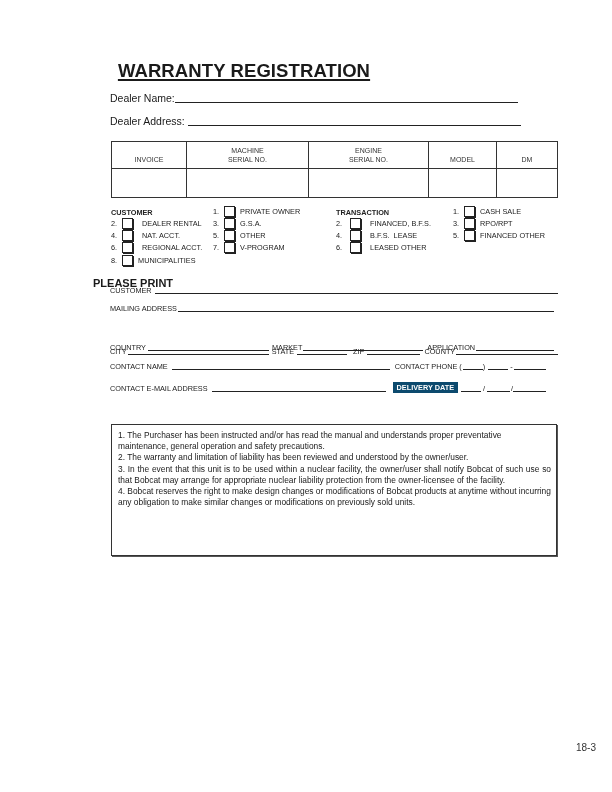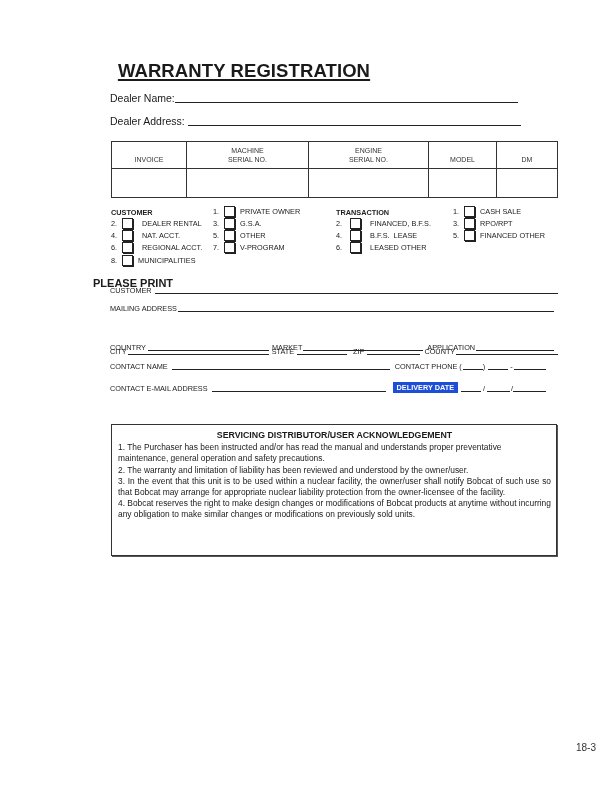--- a/index.html
+++ b/index.html
@@ -18,21 +18,21 @@
   table.grid tr.head td { height: 22px; line-height: 9px; }
   table.grid tr.body td { height: 24px; }
   .sec { position: absolute; font-size: 7.3px; color: #222; }
   .sec .hd { font-weight: bold; }
   .opt { position: absolute; display: flex; align-items: center; white-space: nowrap; }
   .opt .num { display: inline-block; }
   .cb { display: inline-block; width: 9px; height: 9px; border: 1px solid #222;
         box-shadow: 1px 1px 0 #222; margin: 0 5px 0 5px; }
   .small { font-size: 7.3px; color: #222; }
   .pp { position: absolute; left: 93px; top: 277px; font-size: 11px; font-weight: bold; }
-  .delivery { background: #1d4ed8; color: #fff; font-weight: bold; padding: 1px 4px; margin-right: 3px; }
+  .delivery { background: #0c4a6e; color: #fff; font-weight: bold; padding: 1px 4px; margin-right: 3px; }
   .ack { position: absolute; left: 111px; top: 424px; width: 446px; height: 132px;
          border: 1px solid #333; box-shadow: 1px 1px 0 #555; padding: 5px 5px 0 6px; box-sizing: border-box;
          font-size: 8.4px; line-height: 11.2px; color: #1a1a1a; }
   .ack .ack-title { text-align: center; font-weight: bold; font-size: 8.8px; margin-bottom: 1px; }
   .ack p { margin: 0; }
   .ack .just { text-align: justify; text-align-last: left; }
   .pageno { position: absolute; left: 576px; top: 742px; font-size: 10px; color: #333; }
 </style>
 </head>
 <body>
@@ -186,20 +186,19 @@
   <span class="line" style="width:174px; margin-left:4px;"></span>
   <span class="delivery" style="margin-left:7px;">DELIVERY DATE</span>
   <span class="line" style="width:20px;"></span>
   <span style="margin:0 2px;">/</span>
   <span class="line" style="width:23px;"></span>
   <span style="margin-left:1px;">/</span>
   <span class="line" style="width:33px;"></span>
 </div>
 
 <div class="ack">
-  <div class="ack-title">SERVICING DISTRIBUTOR/USER ACKNOWLEDGEMENT</div>
   <p>1. The Purchaser has been instructed and/or has read the manual and understands proper preventative maintenance, general operation and safety precautions.</p>
   <p>2. The warranty and limitation of liability has been reviewed and understood by the owner/user.</p>
   <p class="just">3. In the event that this unit is to be used within a nuclear facility, the owner/user shall notify Bobcat of such use so that Bobcat may arrange for appropriate nuclear liability protection from the owner-licensee of the facility.</p>
   <p>4. Bobcat reserves the right to make design changes or modifications of Bobcat products at anytime without incurring any obligation to make similar changes or modifications on previously sold units.</p>
 </div>
 
 <div class="pageno">18-3</div>
 
 </body></html>

